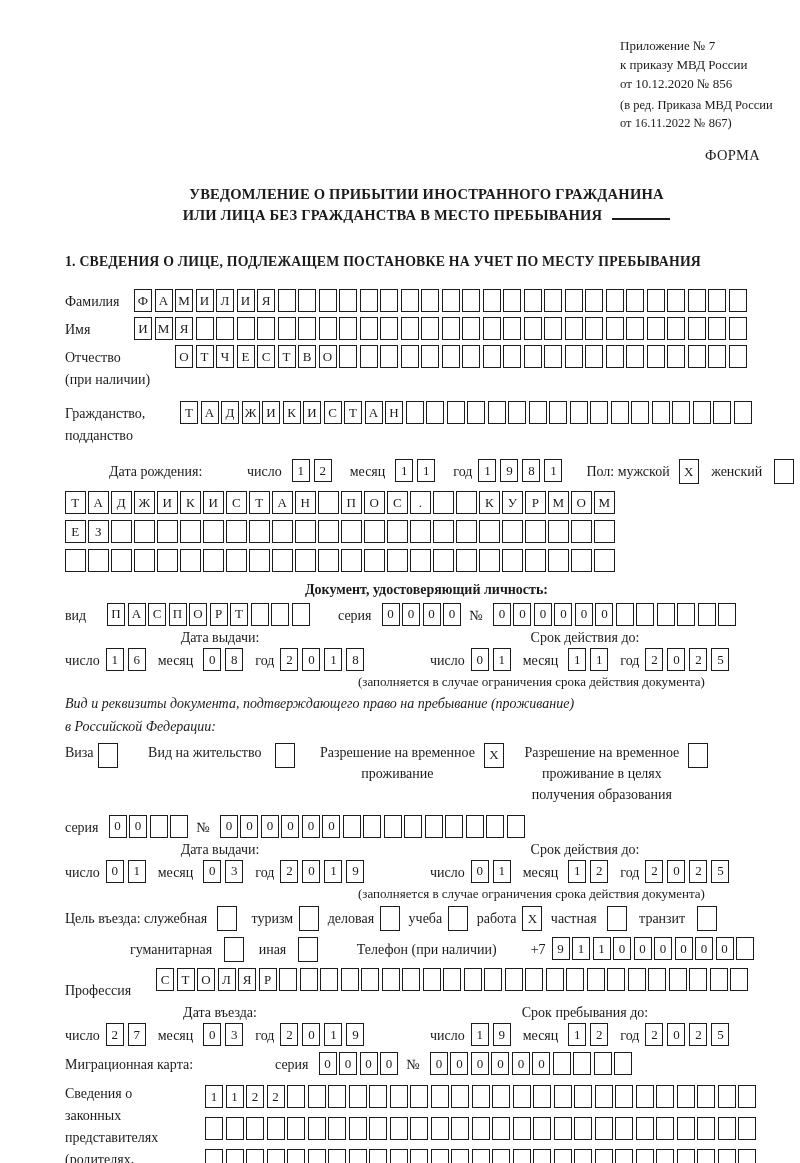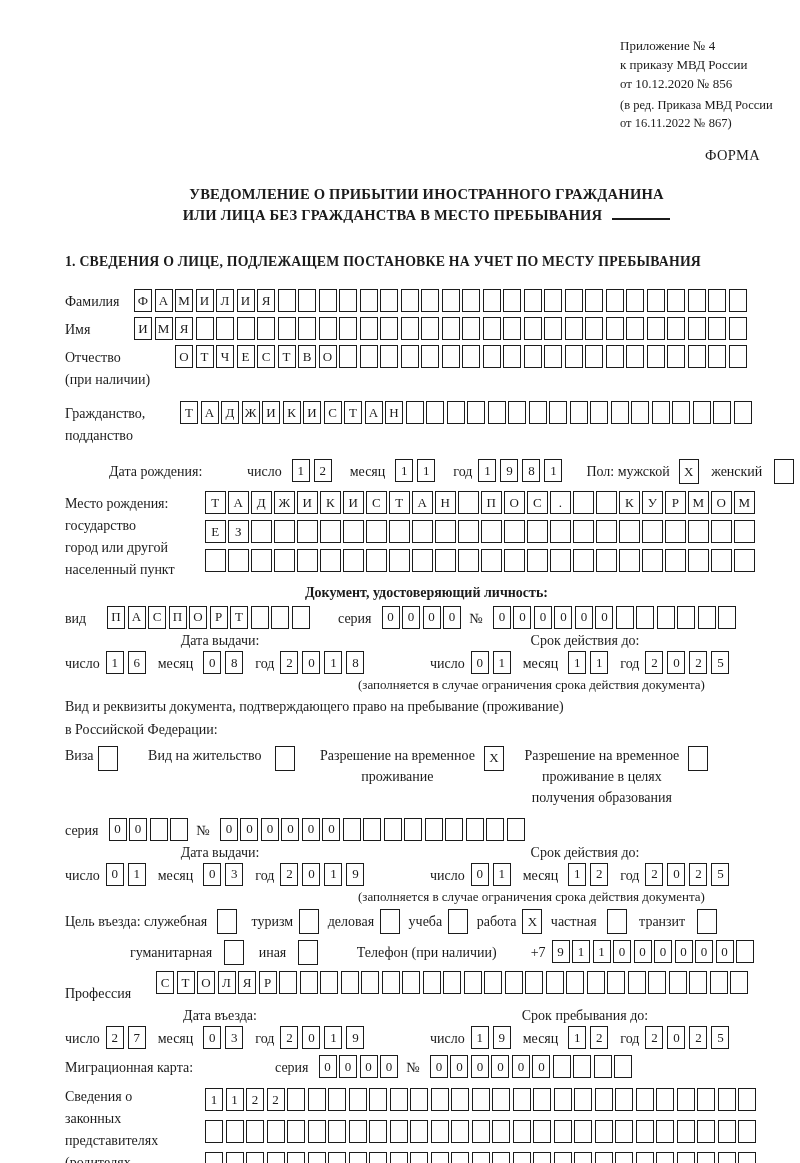--- a/index.html
+++ b/index.html
@@ -46,31 +46,31 @@
   .dp-row .inlbl{padding-top:4px;}
   .dp-row .cells{margin-right:8px;}
   .dp-row .cell{margin-right:4px;}
   .dp-note{font-size:13px;white-space:nowrap;margin:3px 0 0 -72px;}
   
   .permit-row{display:flex;align-items:flex-start;margin:4px 0 10px 0;}
   .permit-item{display:flex;align-items:flex-start;}
   .permit-item .txt{text-align:center;line-height:21px;}
   .permit-item .cells{margin-left:9px;margin-top:1px;}
   .centerhead{text-align:center;font-weight:bold;margin:3px 0 4px 0;}
-  .resline{margin:2px 0 6px 0;}
+  .resline{margin:2px 0 6px 0;font-style:italic;}
   .sexgrp{display:flex;align-items:flex-start;margin-left:12px;}
   .sexgrp .cells{margin-left:9px;margin-right:10px;}
 </style>
 </head>
 <body>
 
 <div class="page">
 
   <div class="ref">
-    <div>Приложение № 4</div>
+    <div>Приложение № 7</div>
     <div>к приказу МВД России</div>
     <div>от 10.12.2020 № 856</div>
     <div class="gap"></div>
     <div class="small">(в ред. Приказа МВД России</div>
     <div class="small">от 16.11.2022 № 867)</div>
   </div>
 
   <div class="forma">ФОРМА</div>
 
   <div class="title">
@@ -257,26 +257,20 @@
             <span class="cell">X</span>
           </div>
         <span class="inlbl">женский</span>
         <div class="cells chk" style="margin-left:12px;">
             <span class="cell"></span>
           </div>
       </div>
     </div>
 
     <div class="row" style="margin-bottom:2px;">
-      <div class="lbl lbl2 w-mesto" style="padding-top:2px;">
-        <div>Место рождения:</div>
-        <div>государство</div>
-        <div>город или другой</div>
-        <div>населенный пункт</div>
-      </div>
       <div class="stack">
         <div class="cells wide">
             <span class="cell">Т</span>
             <span class="cell">А</span>
             <span class="cell">Д</span>
             <span class="cell">Ж</span>
             <span class="cell">И</span>
             <span class="cell">К</span>
             <span class="cell">И</span>
             <span class="cell">С</span>

